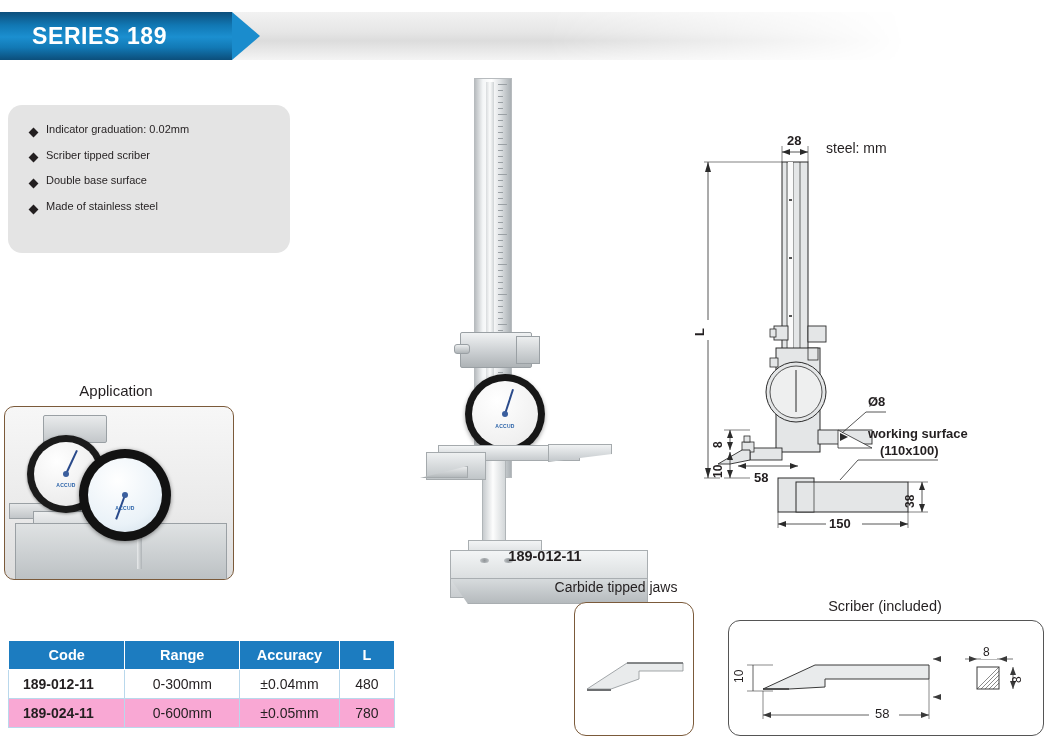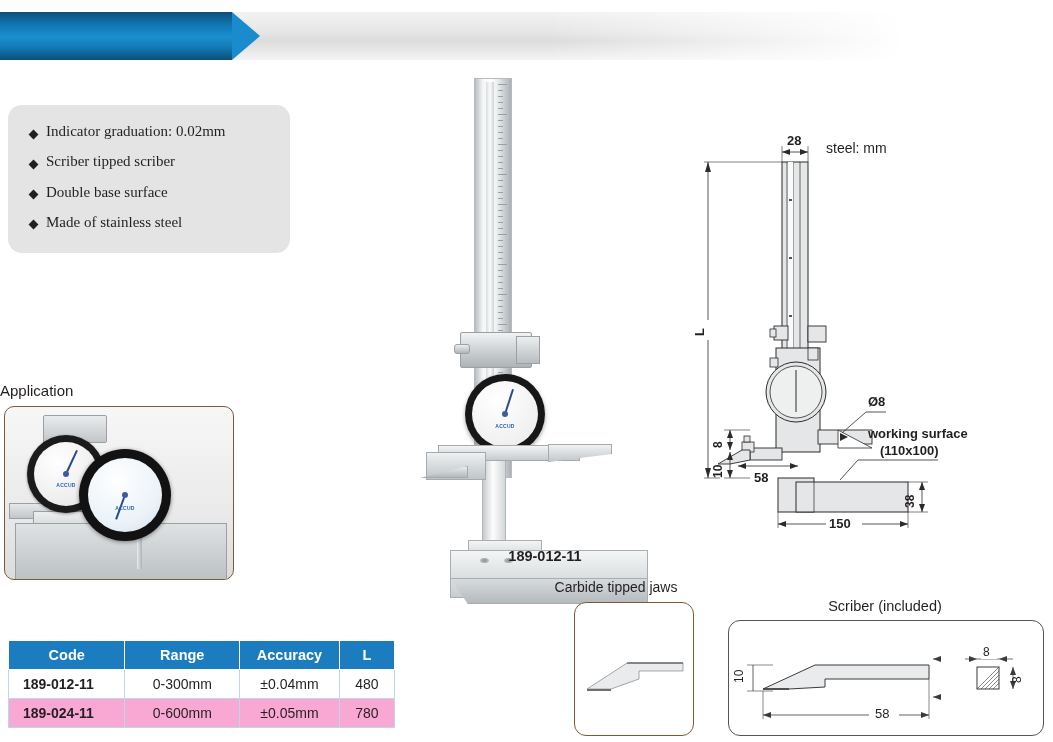--- a/index.html
+++ b/index.html
@@ -37,31 +37,31 @@
     font-size:22px;font-weight:bold;color:#231f20;letter-spacing:.4px;
   }
 
   
   #features{
     position:absolute;left:8px;top:105px;width:282px;height:148px;
     background:#e4e4e4;border-radius:14px;
   }
   #features ul{list-style:none;margin:0;padding:18px 0 0 22px;}
   #features li{
-    font-size:15px;color:#231f20;margin-bottom:13px;
-    display:flex;align-items:center;line-height:1.15;font-family:Liberation Serif, serif;
+    font-size:11px;color:#231f20;margin-bottom:13px;
+    display:flex;align-items:flex-end;line-height:1.15;
   }
   .bullet{
     display:inline-block;width:7px;height:7px;background:#231f20;
     transform:rotate(45deg);margin:5px 9px 0 0;flex:none;
   }
 
   
   #app-label{
-    position:absolute;left:0;top:382px;width:232px;
+    position:absolute;left:0;top:382px;width:232px;text-align:center;
     font-size:15px;color:#231f20;
   }
   #app-photo{
     position:absolute;left:4px;top:406px;width:228px;height:172px;
     border:1px solid #7b5a3a;border-radius:10px;overflow:hidden;
     background:linear-gradient(to bottom,#f7f7f7 0%,#eaeaea 60%,#dcdcdc 100%);
   }
   .app-col{position:absolute;left:44px;top:12px;width:22px;height:120px;
     background:linear-gradient(to right,#c9ccce,#f1f3f4 40%,#b9bdc0);border:1px solid #9aa0a4;}
   .app-head{position:absolute;left:38px;top:8px;width:62px;height:26px;
@@ -172,20 +172,21 @@
   .dimtxt{font-family:"Liberation Sans",sans-serif;font-size:13px;fill:#231f20;}
   .dimtxt-s{font-family:"Liberation Sans",sans-serif;font-size:12px;fill:#231f20;}
 </style>
 </head>
 <body>
 
 <div id="header">
   <div class="hdr-bg"></div>
   <div class="hdr-blue"></div>
   <div class="hdr-arrow"></div>
+  <div class="hdr-series">SERIES 189</div>
 </div>
 
 <div id="features">
   <ul>
     <li>
       <span class="bullet"></span>
       <span>Indicator graduation: 0.02mm</span>
     </li>
     <li>
       <span class="bullet"></span>

